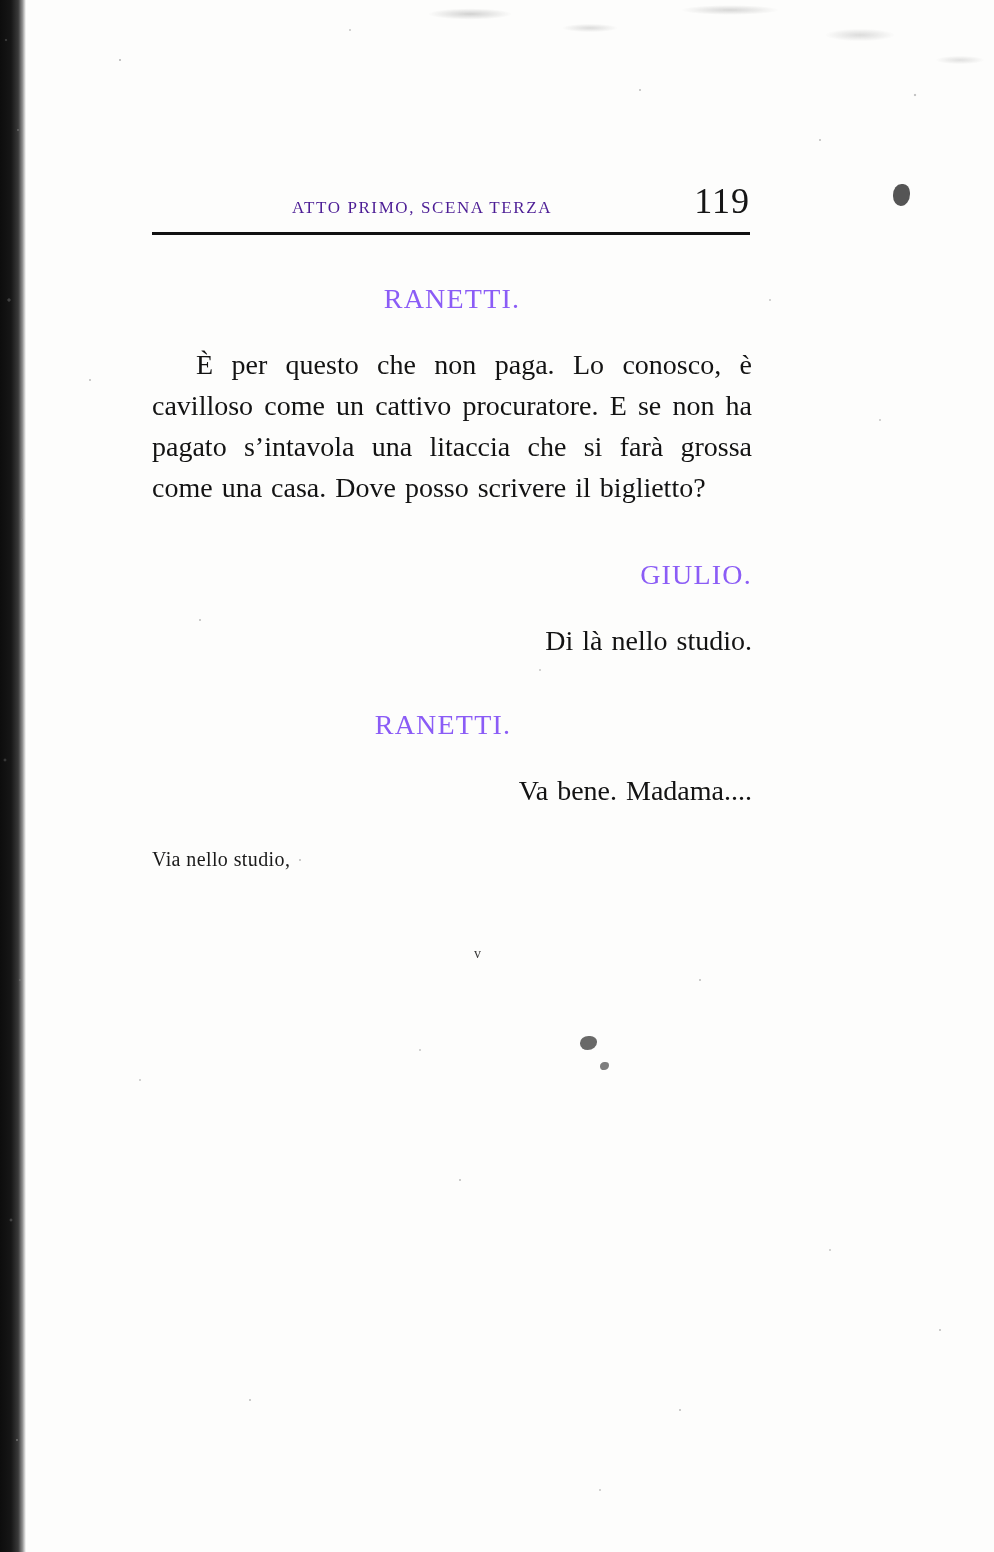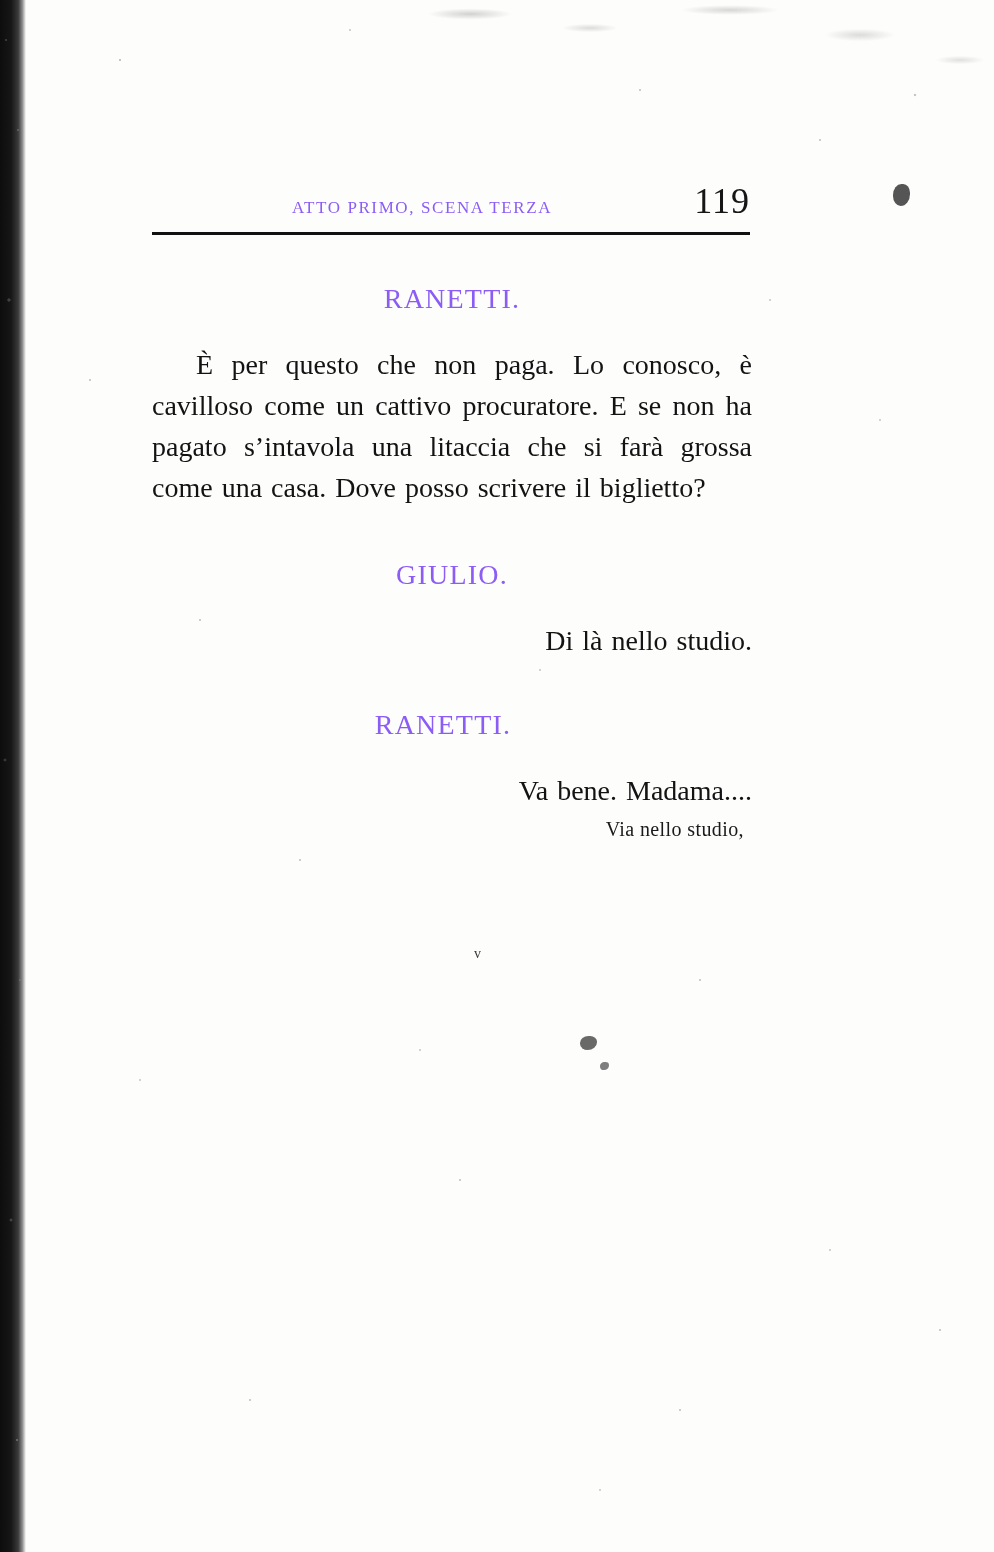--- a/index.html
+++ b/index.html
@@ -114,21 +114,21 @@
     display: flex;
     align-items: baseline;
     justify-content: space-between;
     margin-top: 180px;
     padding: 0 2px 0 140px;
   }
   .running-head .head-title {
     font-variant: small-caps;
     font-size: 17px;
     letter-spacing: 1.6px;
-    color: #8b5cf6;
+    color: #4c1d95;
     white-space: nowrap;
   }
   .running-head .folio {
     font-size: 36px;
     color: #161616;
     letter-spacing: 1px;
   }
 
   .rule {
     margin-top: 10px;
@@ -138,44 +138,44 @@
   }
 
   .speaker {
     text-align: center;
     font-variant: small-caps;
     font-size: 28px;
     letter-spacing: 1.2px;
     color: #8b5cf6;
   }
   .speaker-1 { margin-top: 48px; }
-  .speaker-2 { margin-top: 50px; }
+  .speaker-2 { margin-top: 50px; text-align: right; }
   .speaker-3 { margin-top: 48px; margin-left: -18px; }
 
   .para {
     margin-top: 26px;
     font-size: 28px;
     line-height: 1.46;
     text-align: justify;
     text-indent: 44px;
     color: #131313;
     word-spacing: 2px;
   }
   .para.short {
     text-align: right;
     text-indent: 22px;
   }
   .para-1 { margin-top: 30px; }
   .para-2 { margin-top: 30px; }
   .para-3 { margin-top: 30px; }
 
   .stage-direction {
-    margin-top: 6px;
+    margin-top: 36px;
     font-size: 20px;
-    text-align: right;
+    text-align: left;
     padding-right: 8px;
     color: #1a1a1a;
     letter-spacing: .4px;
   }
 
   .mark-small {
     position: absolute;
     font-size: 14px;
     color: #3a3a3a;
   }

